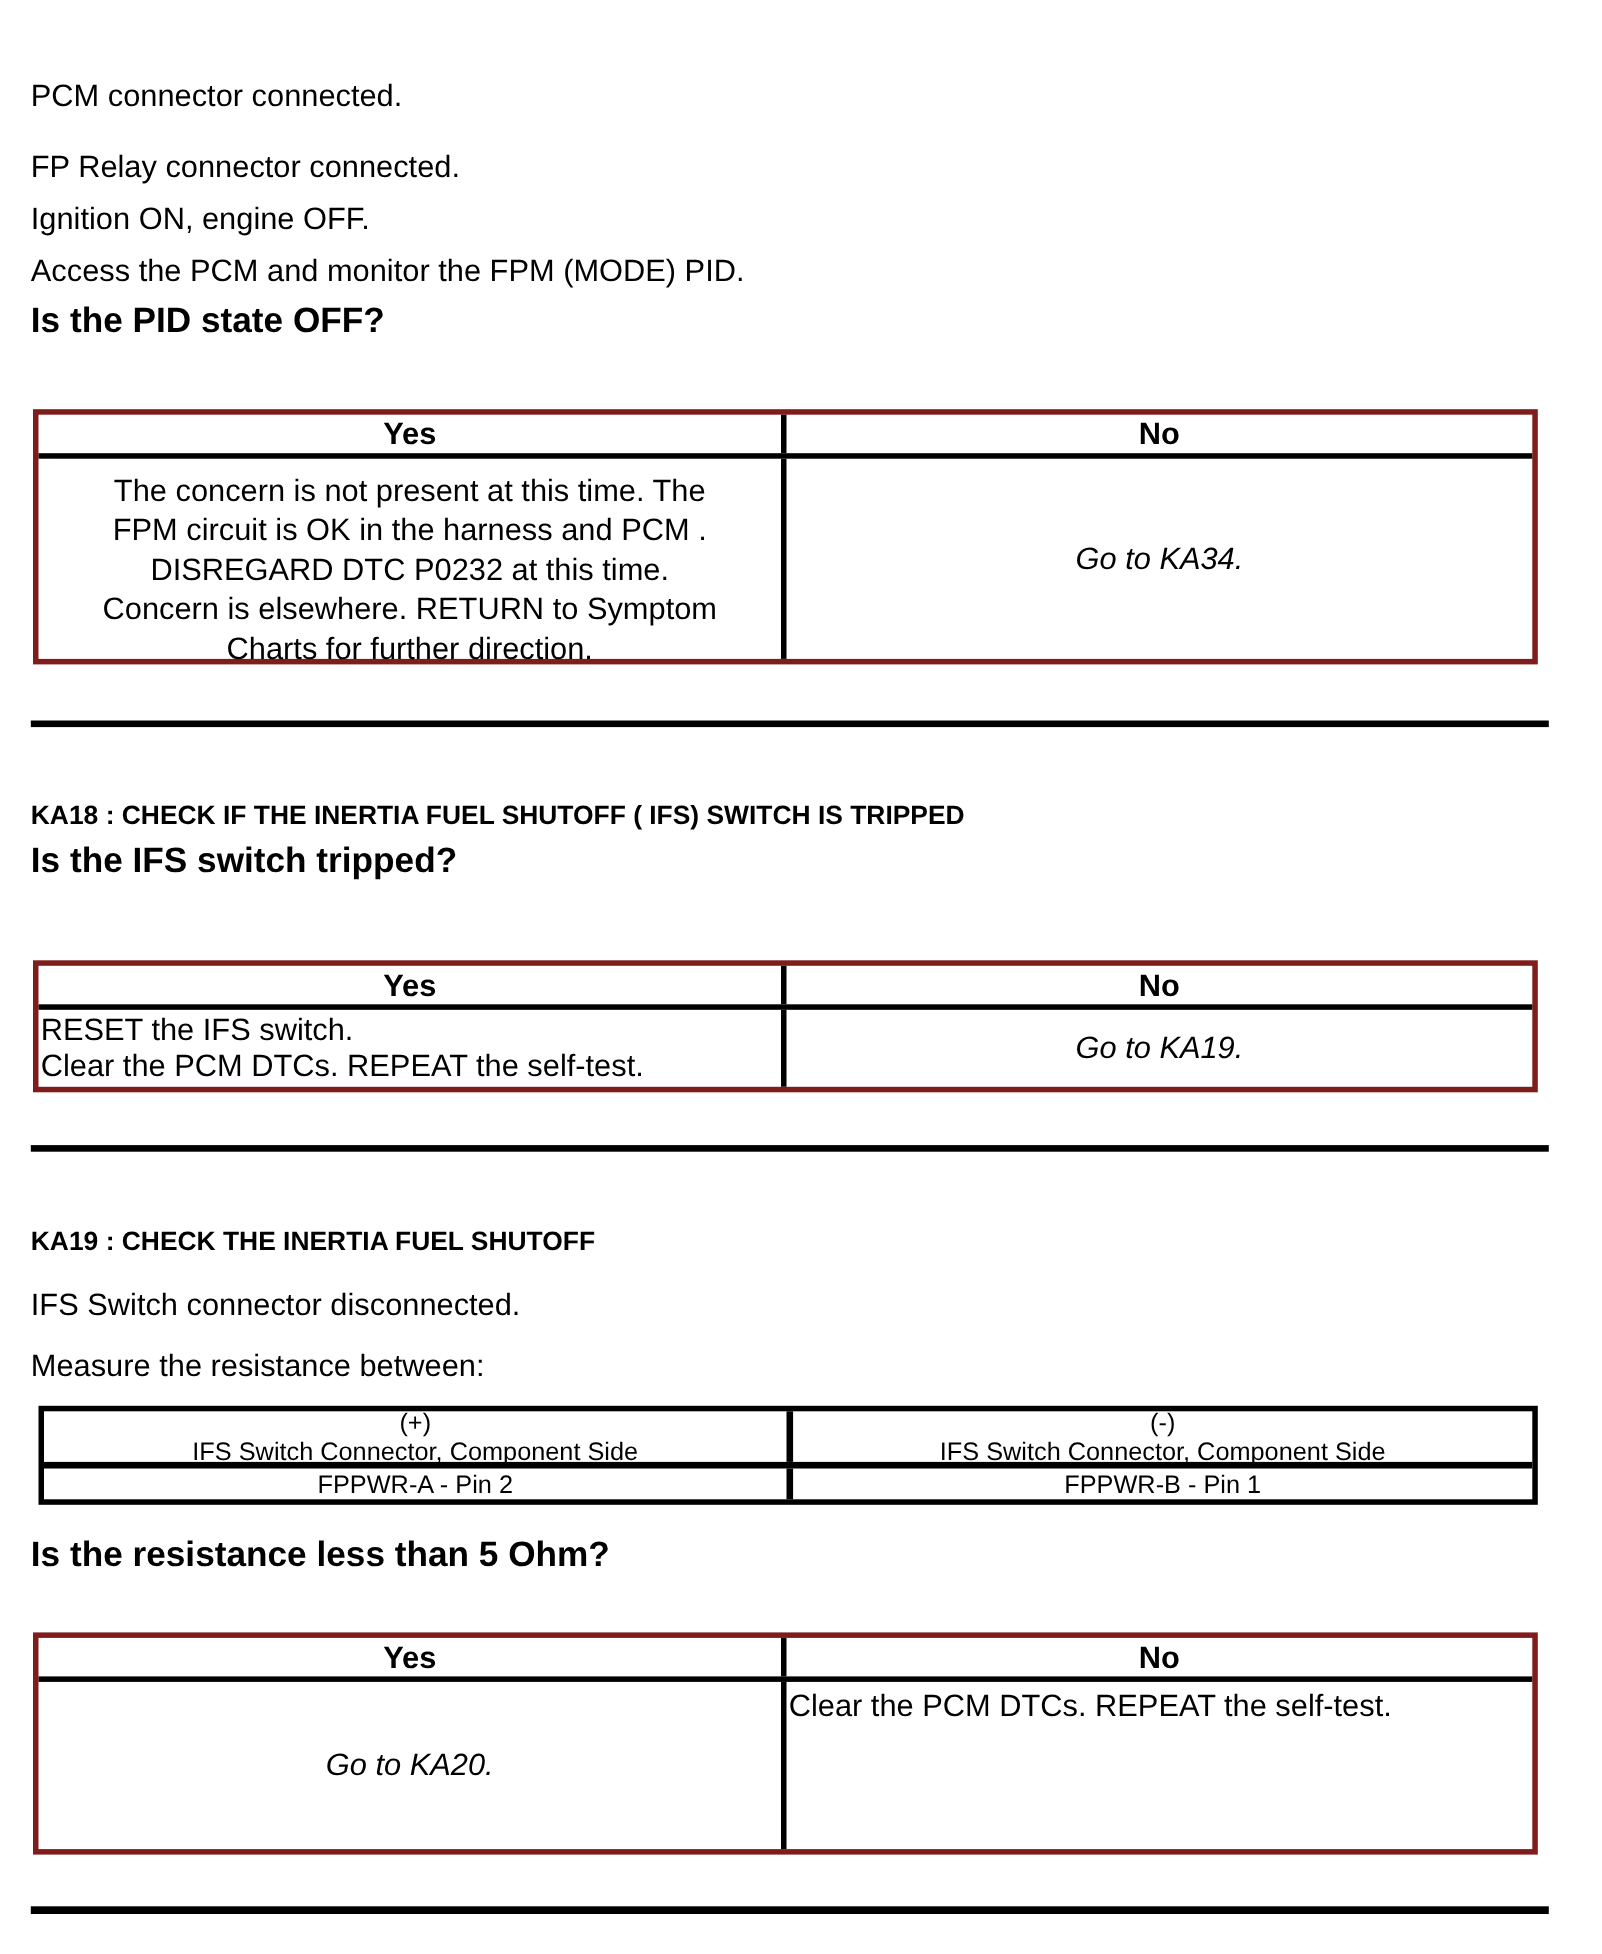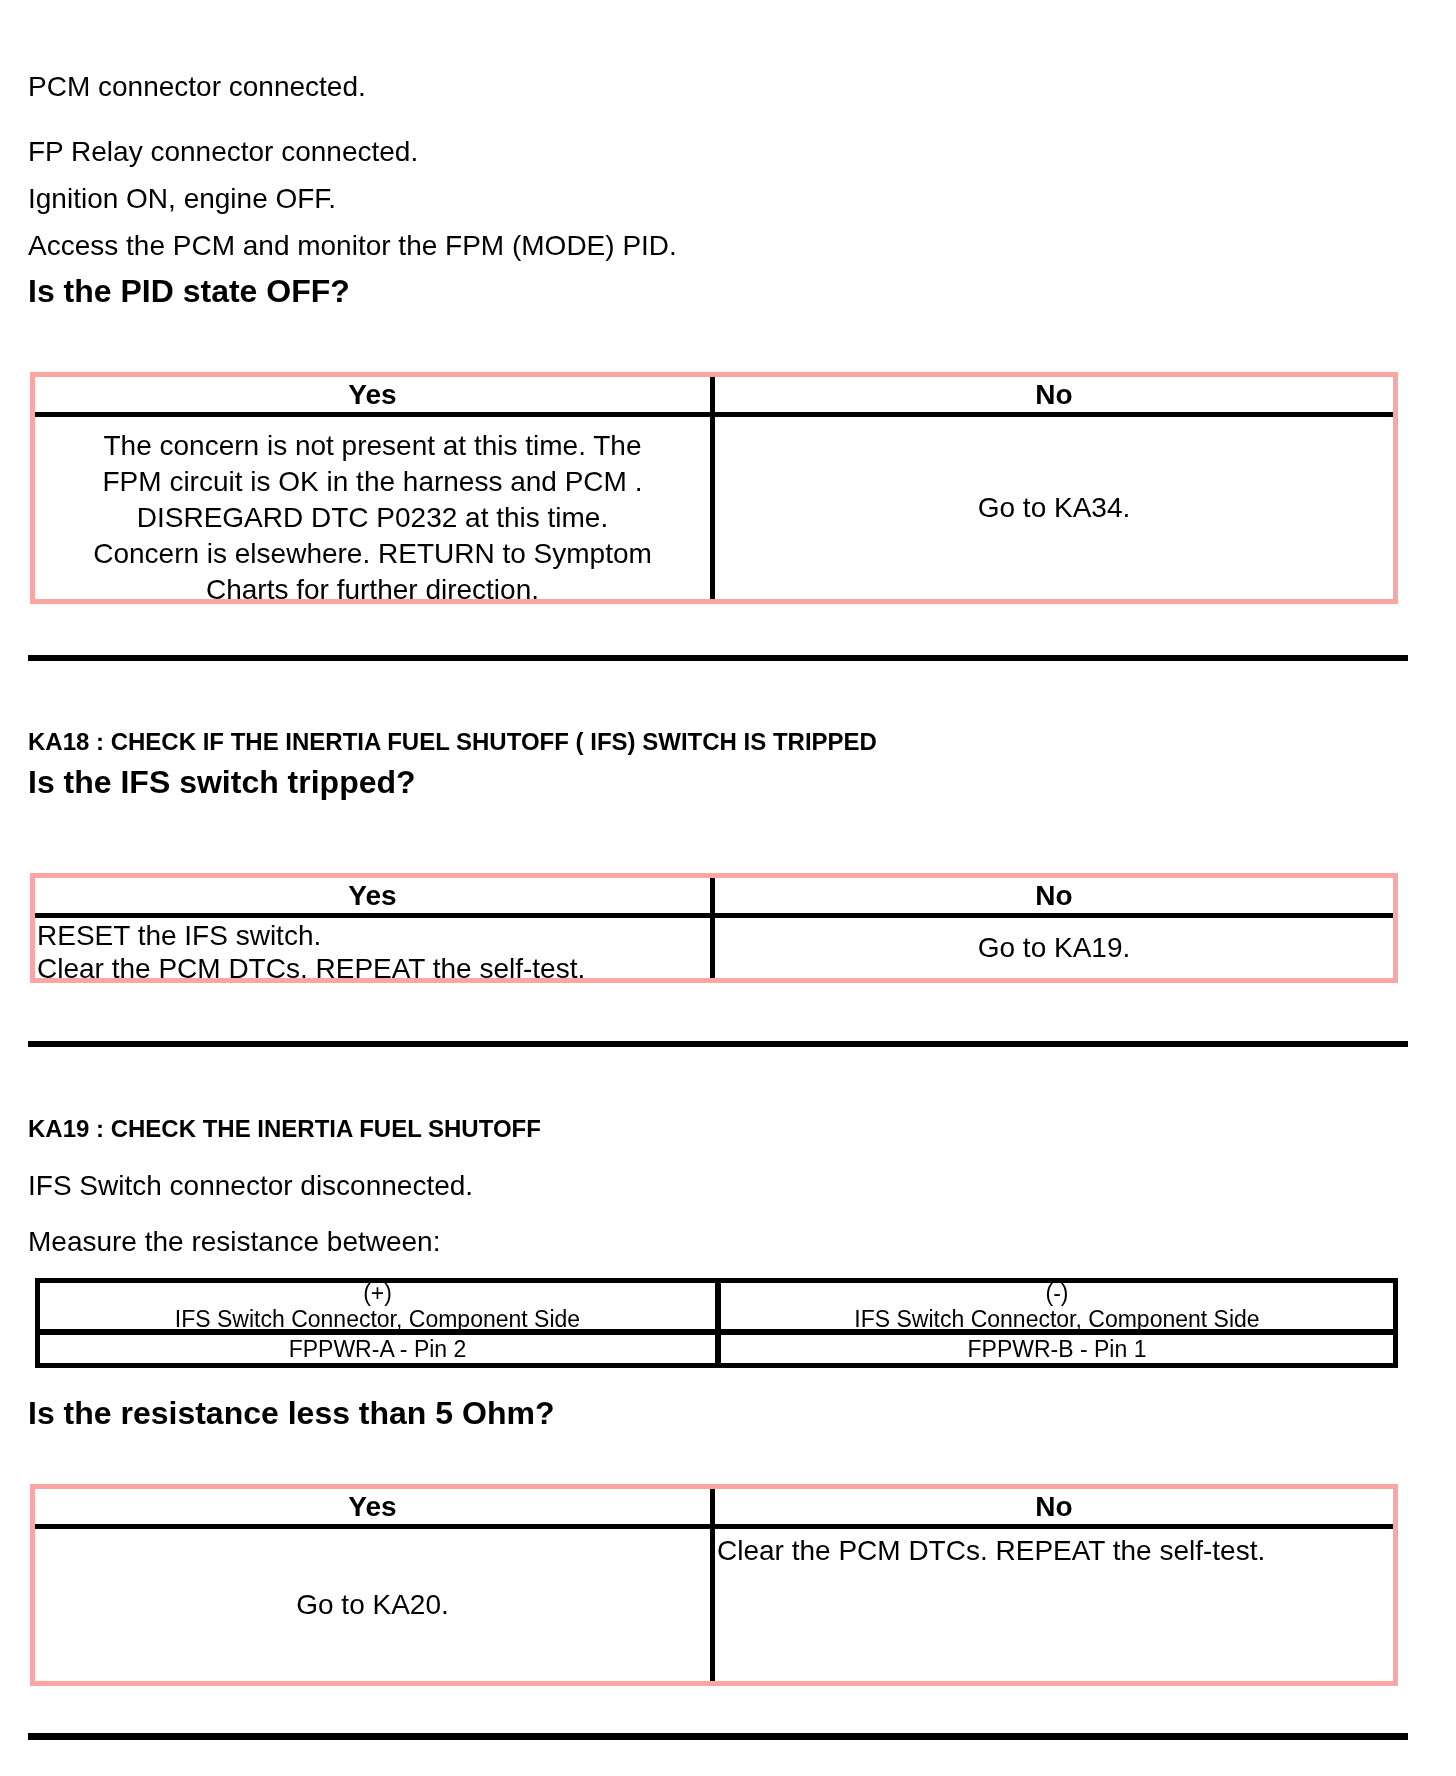--- a/index.html
+++ b/index.html
@@ -7,29 +7,29 @@
   body { font-family:"Liberation Sans","DejaVu Sans",sans-serif; color:#000; }
   #page { position:relative; width:1456px; height:1776px; background:#fff; overflow:hidden; }
 
   .heading { position:absolute; left:28px; font-size:24px; font-weight:bold; line-height:28px; white-space:nowrap; }
   .step    { position:absolute; left:28px; font-size:28px; line-height:30px; white-space:nowrap; }
   .question{ position:absolute; left:28px; font-size:32px; font-weight:bold; line-height:30px; white-space:nowrap; }
 
   .rule { position:absolute; left:28px; width:1380px; background:#000; }
 
   
-  .dtable { position:absolute; left:30px; width:1368px; border:5px solid #fca5a5; background:#fff; }
+  .dtable { position:absolute; left:30px; width:1368px; border:5px solid #7f1d1d; background:#fff; }
   .drow   { display:flex; width:100%; }
   .dhead  { height:40px; border-bottom:5px solid #000; }
   .dhead .dcell { display:flex; align-items:center; justify-content:center;
                   font-size:28px; font-weight:bold; }
   .dcell  { font-size:28px; line-height:36px; }
   .col-yes { width:680px; border-right:5px solid #000; }
   .col-no  { flex:1; }
-  .vcenter { display:flex; align-items:center; justify-content:center; text-align:center; }
+  .vcenter { display:flex; align-items:center; justify-content:center; text-align:center;font-style:italic; }
   .ctext   { text-align:center; }
   .ltext   { text-align:left; }
   .pre     { white-space:pre-line; }
 
   
   .mtable { position:absolute; left:35px; width:1363px; border:5px solid #000; background:#fff; }
   .mrow   { display:flex; width:100%; }
   .mhead  { height:52px; border-bottom:6px solid #000; }
   .mbody  { height:28px; }
   .mcell  { font-size:23px; line-height:26px; text-align:center;
@@ -70,21 +70,21 @@
 
   <div class="heading" style="top:728px">KA18 : CHECK IF THE INERTIA FUEL SHUTOFF ( IFS) SWITCH IS TRIPPED</div>
 
   <div class="question" style="top:767px">Is the IFS switch tripped?</div>
 
   <div class="dtable" style="top:873px">
     <div class="drow dhead">
       <div class="dcell col-yes">Yes</div>
       <div class="dcell col-no">No</div>
     </div>
-    <div class="drow" style="height:60px">
+    <div class="drow" style="height:70px">
       <div class="dcell col-yes ltext pre" style="padding:1px 2px;line-height:33px">RESET the IFS switch.
 Clear the PCM DTCs. REPEAT the self-test.</div>
       <div class="dcell col-no vcenter">Go to KA19.</div>
     </div>
   </div>
 
   <div class="rule" style="top:1041px;height:6px"></div>
 
   <div class="heading" style="top:1115px">KA19 : CHECK THE INERTIA FUEL SHUTOFF</div>
 

